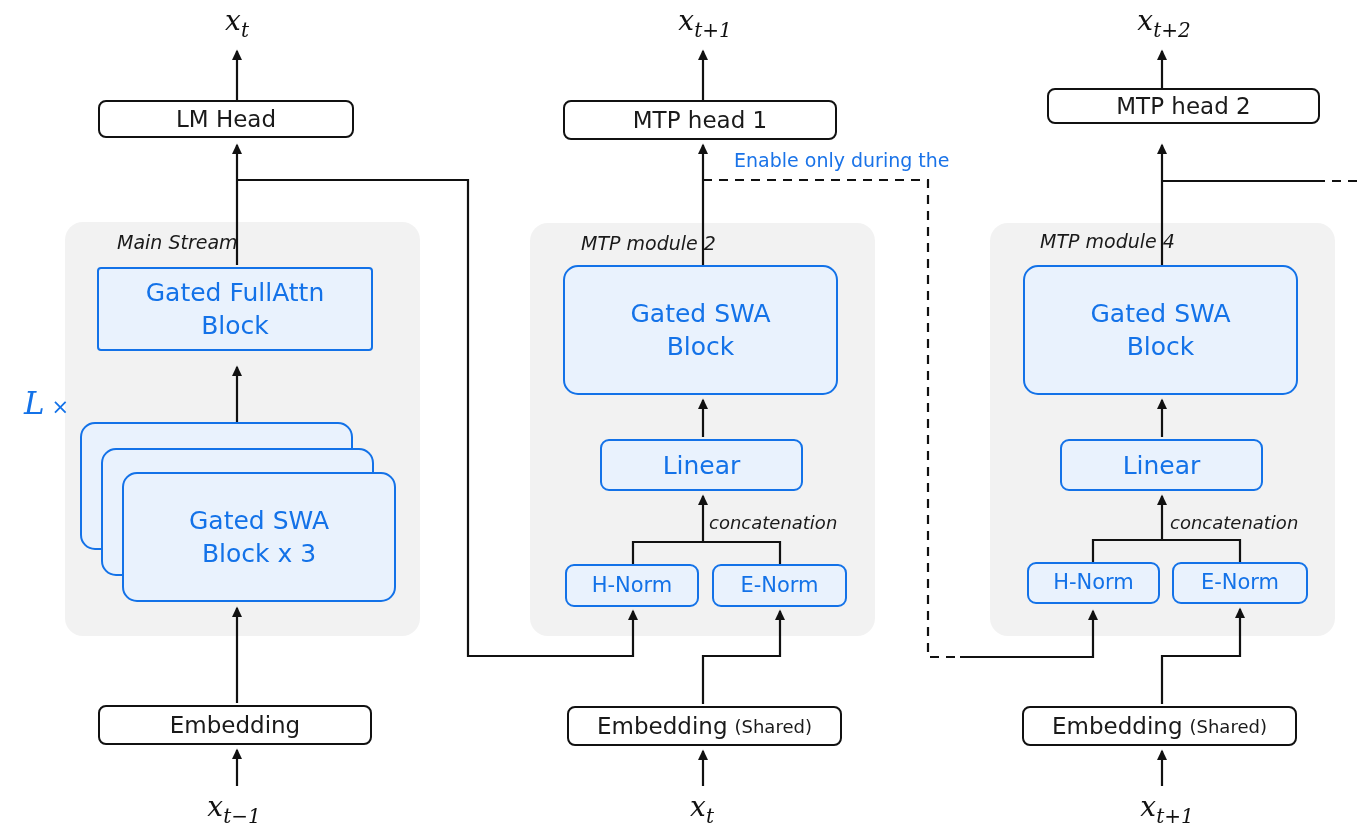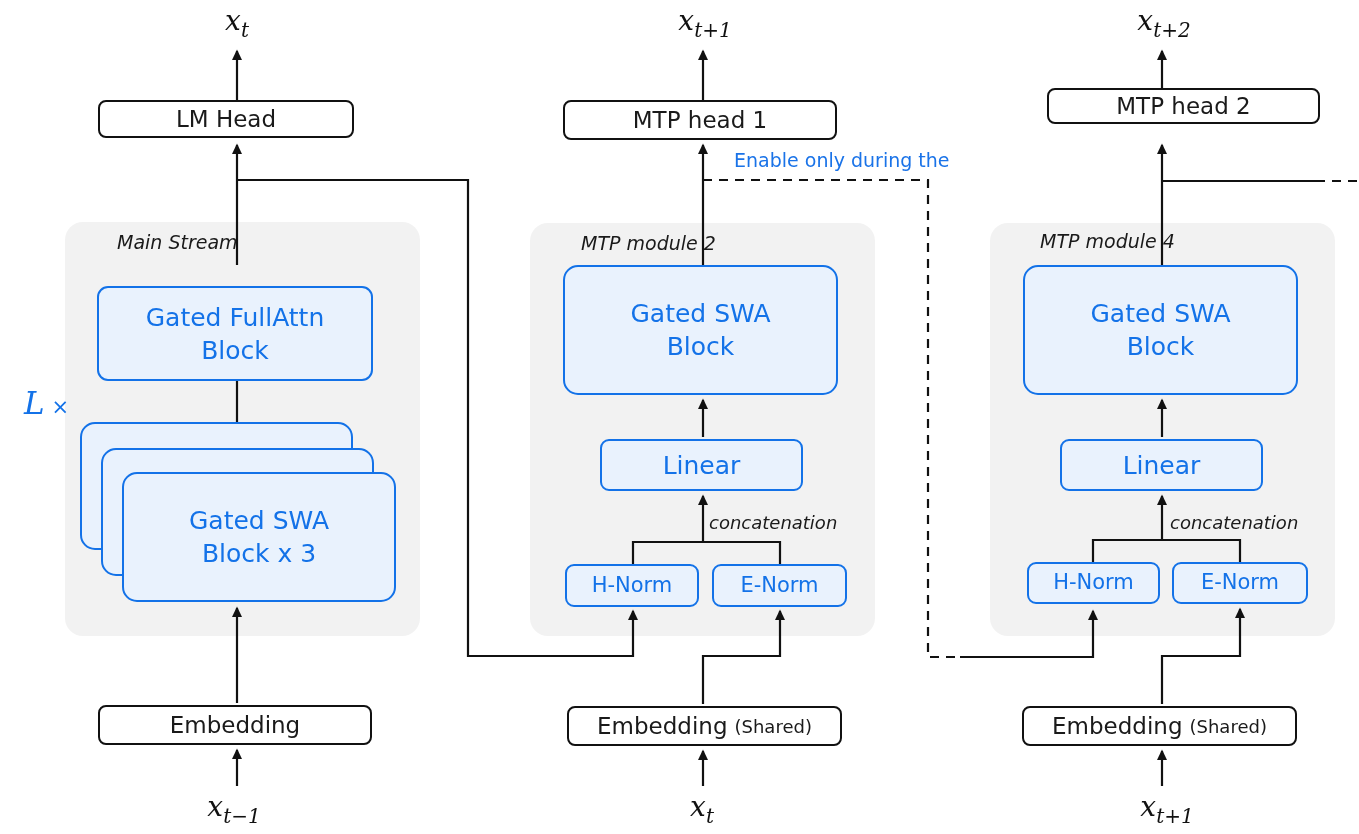--- a/index.html
+++ b/index.html
@@ -104,21 +104,21 @@
   <div class="math" style="left:237px;top:4px;"><span>x</span><sub>t</sub></div>
   <div class="math" style="left:705px;top:4px;"><span>x</span><sub>t+1</sub></div>
   <div class="math" style="left:1164px;top:4px;"><span>x</span><sub>t+2</sub></div>
 
   <div class="box-black" style="left:98px;top:100px;width:256px;height:38px;">LM Head</div>
   <div class="box-black" style="left:563px;top:100px;width:274px;height:40px;">MTP head 1</div>
   <div class="box-black" style="left:1025px;top:88px;width:273px;height:36px;margin-left:22px;">MTP head 2</div>
 
   <div class="note-line" style="left:734px;top:149px;">Enable only during the</div>
 
-  <div class="box-blue big-block" style="left:97px;top:267px;width:276px;height:95px;border-radius:11px;margin-top:19px;">
+  <div class="box-blue big-block" style="left:97px;top:267px;width:276px;height:84px;border-radius:4px;">
     <div>Gated FullAttn</div>
     <div>Block</div>
   </div>
   <div class="box-blue big-block" style="left:80px;top:422px;width:273px;height:128px;"></div>
   <div class="box-blue big-block" style="left:101px;top:448px;width:273px;height:128px;"></div>
   <div class="box-blue big-block" style="left:122px;top:472px;width:274px;height:130px;">
     <div>Gated SWA</div>
     <div>Block x 3</div>
   </div>
   <div class="repeat-label" style="left:24px;top:385px;">

